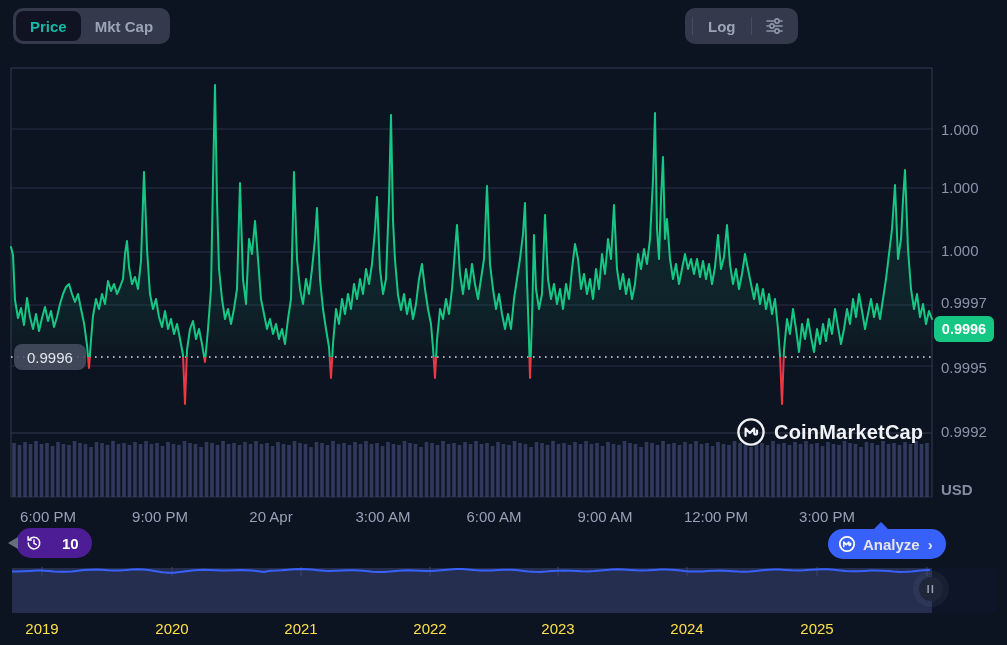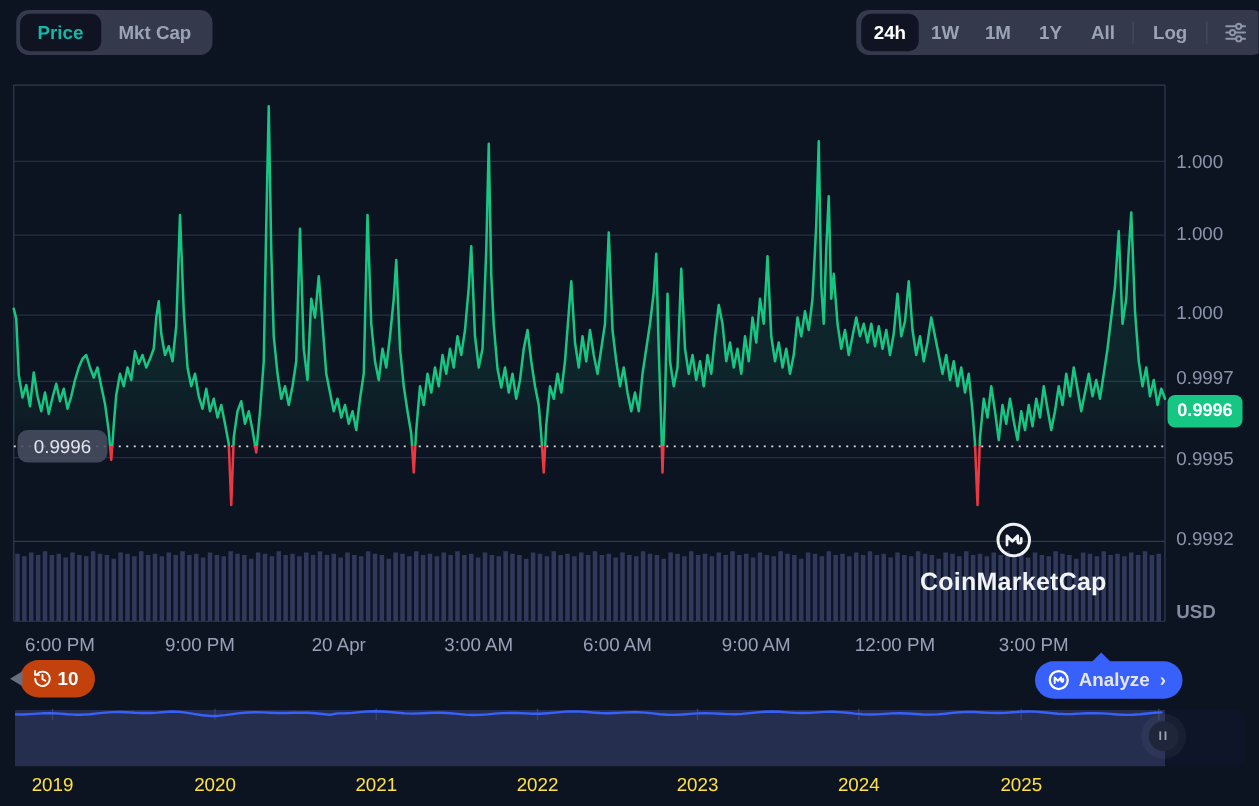--- a/index.html
+++ b/index.html
@@ -31,26 +31,26 @@
   #chart-svg{position:absolute;left:0;top:0;}
   .y-label{position:absolute;left:941px;height:20px;line-height:20px;font-size:15px;color:#8B93A9;}
   .y-label.bold{font-weight:700;color:#848CA2;}
   .y-badge{position:absolute;left:934px;top:316px;width:60px;height:26px;background:#16C784;border-radius:6px;
        color:#FFFFFF;font-size:14.5px;font-weight:700;display:flex;align-items:center;justify-content:center;}
   .ref-pill{position:absolute;left:14px;top:344px;height:26px;padding:0 13px;background:rgba(70,77,96,0.88);
        border-radius:8px;color:#E2E5EC;font-size:15px;display:flex;align-items:center;}
   .x-label{position:absolute;top:508px;height:18px;line-height:18px;font-size:15px;color:#98A0B5;transform:translateX(-50%);white-space:nowrap;}
 
   
-  .watermark{position:absolute;left:736px;top:417px;display:flex;align-items:center;gap:8px;color:#F0F2F6;flex-direction:column;}
+  .watermark{position:absolute;left:736px;top:417px;display:flex;align-items:center;gap:8px;color:#F0F2F6;}
   .watermark span{font-size:20px;font-weight:700;letter-spacing:0.2px;}
 
   
-  .history-badge{position:absolute;left:16px;top:528px;height:30px;display:flex;align-items:center;gap:4px;
-       background:#c2410c;border-radius:15px;padding:0 13px 0 10px;color:#FFFFFF;font-size:15px;font-weight:700;cursor:pointer;}
+  .history-badge{position:absolute;left:16px;top:528px;height:30px;display:flex;align-items:center;gap:20px;
+       background:#4c1d95;border-radius:15px;padding:0 13px 0 10px;color:#FFFFFF;font-size:15px;font-weight:700;cursor:pointer;}
   .history-badge::before{content:"";position:absolute;left:-8px;top:9px;border-top:6px solid transparent;
        border-bottom:6px solid transparent;border-right:10px solid #676E80;}
   .analyze{position:absolute;left:828px;top:529px;height:30px;display:flex;align-items:center;gap:7px;border:none;
        background:#3861FB;border-radius:15px;padding:0 13px 0 10px;color:#e5e5e5;font-family:inherit;
        font-size:15px;font-weight:700;cursor:pointer;}
   .analyze::before{content:"";position:absolute;left:45px;top:-7px;border-left:8px solid transparent;
        border-right:8px solid transparent;border-bottom:8px solid #3861FB;}
   .analyze .chev{font-size:15px;font-weight:700;margin-left:1px;}
 
   
@@ -69,27 +69,20 @@
 
   <div class="toolbar">
     <div class="seg" id="seg-price">
       <button class="seg-item active">Price</button>
       <button class="seg-item">Mkt Cap</button>
     </div>
 
 
 
     <div class="seg ranges">
-      <div id="range-buttons" style="display:flex;align-items:center;">
-          <button class="range-btn active">24h</button>
-          <button class="range-btn">1W</button>
-          <button class="range-btn">1M</button>
-          <button class="range-btn">1Y</button>
-          <button class="range-btn">All</button>
-        </div>
       <span class="sep"></span>
       <button class="log-btn">Log</button>
       <span class="sep"></span>
       <button class="icon-btn">
         <span style="display:flex;">
           <svg width="19" height="18" viewBox="0 0 19 18" fill="none" stroke="#8E96AB" stroke-width="1.6" stroke-linecap="round">
             <line x1="2" y1="4" x2="17" y2="4"></line>
               <circle cx="12" cy="4" r="2.1" fill="#34394B"></circle>
             <line x1="2" y1="9" x2="17" y2="9"></line>
               <circle cx="7" cy="9" r="2.1" fill="#34394B"></circle>

